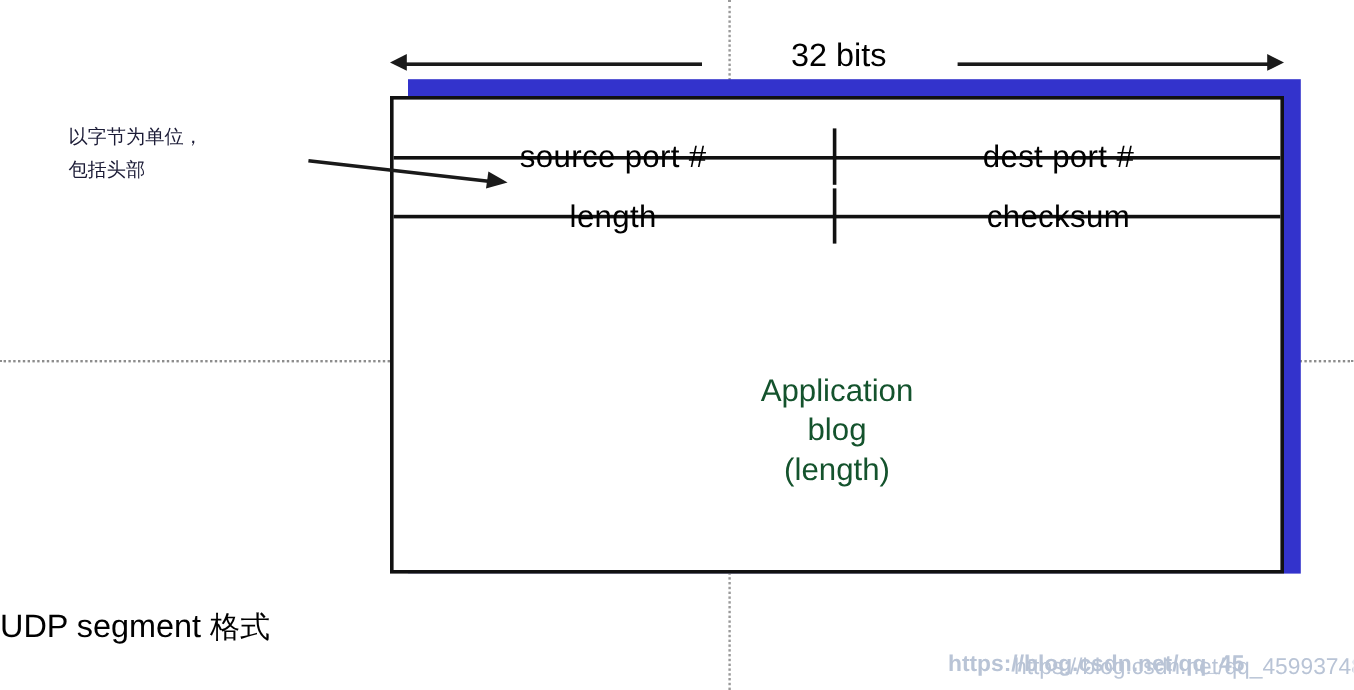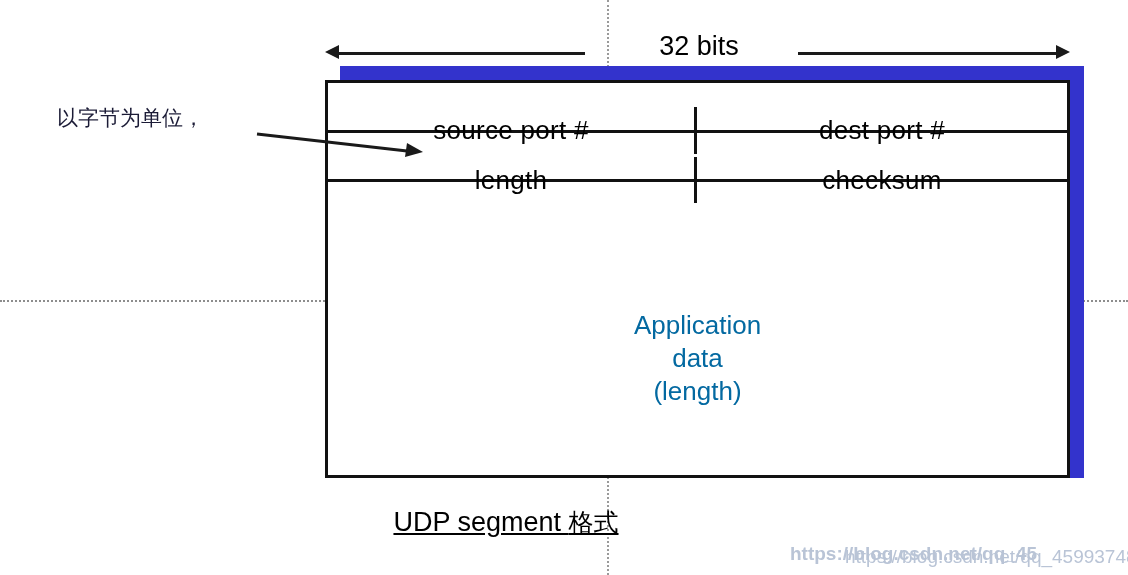--- a/index.html
+++ b/index.html
@@ -108,21 +108,21 @@
     height: 100%;
     display: flex;
     flex-direction: column;
     align-items: center;
     justify-content: center;
     padding-top: 60px;
     box-sizing: border-box;
   }
   .data-line {
     font-size: 26px;
-    color: #0369a1;
+    color: #14532d;
     line-height: 1.28;
     text-align: center;
   }
 
   
   .bits-label {
     position: absolute;
     left: 604px;
     top: 31px;
     width: 190px;
@@ -155,43 +155,41 @@
     border-left: 14px solid #1a1a1a;
   }
 
   
   .annotation {
     position: absolute;
     left: 57px;
     top: 100px;
     width: 250px;
     font-family: "DejaVu Sans", sans-serif;
-    font-size: 21px;
+    font-size: 16px;
     color: #1b1b36;
     line-height: 1.75;
   }
   .annot-arrow {
     position: absolute;
     left: 255px;
     top: 128px;
     width: 175px;
     height: 32px;
     overflow: visible;
   }
 
   
   .caption {
     position: absolute;
     left: 0px;
     top: 506px;
     width: 1012px;
-    text-align: center;
     font-size: 27px;
     color: #000000;
-    text-decoration: underline;
   }
   .caption .cn {
     font-family: "DejaVu Sans", sans-serif;
     font-size: 25px;
   }
 
   
   .watermark {
     position: absolute;
     color: #b9c4d6;
@@ -226,29 +224,30 @@
     </div>
 
     <div class="seg-row row-len">
       <div class="seg-cell cell-left">length</div>
       <div class="seg-cell cell-right">checksum</div>
     </div>
 
     <div class="seg-row row-data">
       <div class="data-body">
         <div class="data-line">Application</div>
-        <div class="data-line">data</div>
+        <div class="data-line">blog</div>
         <div class="data-line">(length)</div>
       </div>
     </div>
 
   </div>
 
   <div class="annotation">
     <div>以字节为单位，</div>
+    <div>包括头部</div>
   </div>
 
   <svg class="annot-arrow" viewBox="0 0 175 32" xmlns="http://www.w3.org/2000/svg">
     <line x1="2" y1="6" x2="152" y2="23" stroke="#1a1a1a" stroke-width="3"></line>
     <polygon points="152,15 168,24 150,29" fill="#1a1a1a"></polygon>
   </svg>
 
   <div class="caption">
     <span>UDP segment </span><span class="cn">格式</span>
   </div>

